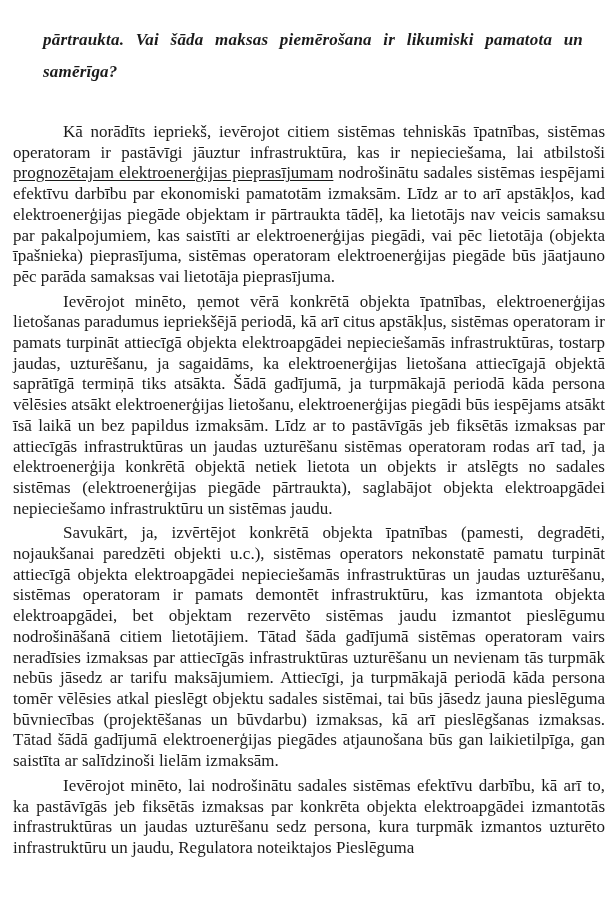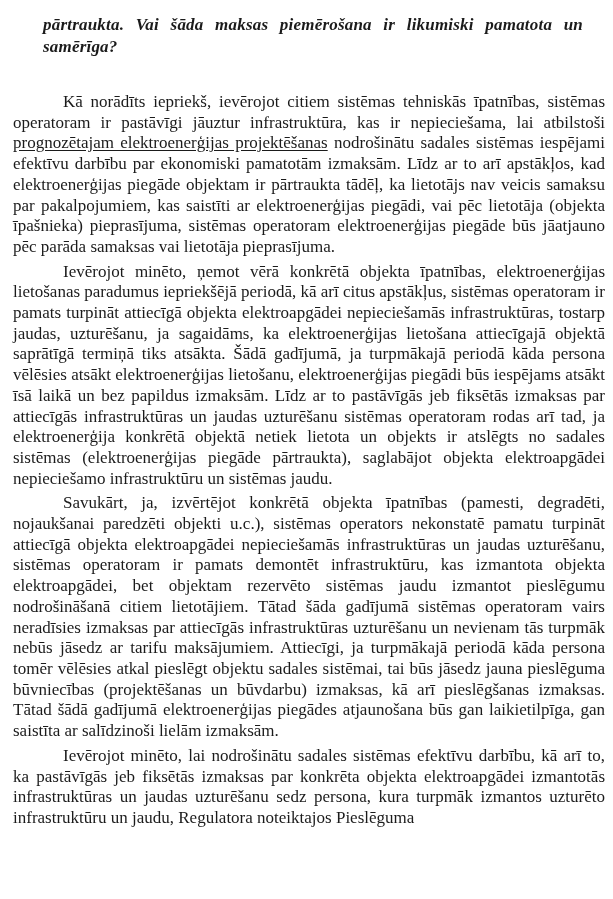--- a/index.html
+++ b/index.html
@@ -16,23 +16,23 @@
     overflow: hidden;
     box-sizing: border-box;
     padding: 12px 8px 0 13px;
     font-family: "Liberation Serif", "DejaVu Serif", serif;
     color: #1b1b1b;
   }
   .doc-heading {
     font-size: 17px;
     font-weight: bold;
     font-style: italic;
-    line-height: 22px;
+    line-height: 32px;
     text-align: justify;
-    margin: 2px 22px 34px 30px;
+    margin: 12px 22px 34px 30px;
     letter-spacing: 0.2px;
   }
   .doc-paragraph {
     font-size: 17px;
     line-height: 20.7px;
     text-align: justify;
     text-indent: 50px;
     margin: 0 0 4px 0;
   }
   .underlined-run {
@@ -42,21 +42,21 @@
 </style>
 </head>
 <body>
 
 <div class="page">
 
   <div class="doc-heading">pārtraukta. Vai šāda maksas piemērošana ir likumiski pamatota un samērīga?</div>
 
   <p class="doc-paragraph">
     <span>Kā norādīts iepriekš, ievērojot citiem sistēmas tehniskās īpatnības, sistēmas operatoram ir pastāvīgi jāuztur infrastruktūra, kas ir nepieciešama, lai atbilstoši</span>
-    <span class="underlined-run">prognozētajam elektroenerģijas projektēšanas</span>
+    <span class="underlined-run">prognozētajam elektroenerģijas pieprasījumam</span>
     <span>nodrošinātu sadales sistēmas iespējami efektīvu darbību par ekonomiski pamatotām izmaksām. Līdz ar to arī apstākļos, kad elektroenerģijas piegāde objektam ir pārtraukta tādēļ, ka lietotājs nav veicis samaksu par pakalpojumiem, kas saistīti ar elektroenerģijas piegādi, vai pēc lietotāja (objekta īpašnieka) pieprasījuma, sistēmas operatoram elektroenerģijas piegāde būs jāatjauno pēc parāda samaksas vai lietotāja pieprasījuma.</span>
   </p>
 
   <p class="doc-paragraph">Ievērojot minēto, ņemot vērā konkrētā objekta īpatnības, elektroenerģijas lietošanas paradumus iepriekšējā periodā, kā arī citus apstākļus, sistēmas operatoram ir pamats turpināt attiecīgā objekta elektroapgādei nepieciešamās infrastruktūras, tostarp jaudas, uzturēšanu, ja sagaidāms, ka elektroenerģijas lietošana attiecīgajā objektā saprātīgā termiņā tiks atsākta. Šādā gadījumā, ja turpmākajā periodā kāda persona vēlēsies atsākt elektroenerģijas lietošanu, elektroenerģijas piegādi būs iespējams atsākt īsā laikā un bez papildus izmaksām. Līdz ar to pastāvīgās jeb fiksētās izmaksas par attiecīgās infrastruktūras un jaudas uzturēšanu sistēmas operatoram rodas arī tad, ja elektroenerģija konkrētā objektā netiek lietota un objekts ir atslēgts no sadales sistēmas (elektroenerģijas piegāde pārtraukta), saglabājot objekta elektroapgādei nepieciešamo infrastruktūru un sistēmas jaudu.</p>
 
   <p class="doc-paragraph">Savukārt, ja, izvērtējot konkrētā objekta īpatnības (pamesti, degradēti, nojaukšanai paredzēti objekti u.c.), sistēmas operators nekonstatē pamatu turpināt attiecīgā objekta elektroapgādei nepieciešamās infrastruktūras un jaudas uzturēšanu, sistēmas operatoram ir pamats demontēt infrastruktūru, kas izmantota objekta elektroapgādei, bet objektam rezervēto sistēmas jaudu izmantot pieslēgumu nodrošināšanā citiem lietotājiem. Tātad šāda gadījumā sistēmas operatoram vairs neradīsies izmaksas par attiecīgās infrastruktūras uzturēšanu un nevienam tās turpmāk nebūs jāsedz ar tarifu maksājumiem. Attiecīgi, ja turpmākajā periodā kāda persona tomēr vēlēsies atkal pieslēgt objektu sadales sistēmai, tai būs jāsedz jauna pieslēguma būvniecības (projektēšanas un būvdarbu) izmaksas, kā arī pieslēgšanas izmaksas. Tātad šādā gadījumā elektroenerģijas piegādes atjaunošana būs gan laikietilpīga, gan saistīta ar salīdzinoši lielām izmaksām.</p>
 
   <p class="doc-paragraph">Ievērojot minēto, lai nodrošinātu sadales sistēmas efektīvu darbību, kā arī to, ka pastāvīgās jeb fiksētās izmaksas par konkrēta objekta elektroapgādei izmantotās infrastruktūras un jaudas uzturēšanu sedz persona, kura turpmāk izmantos uzturēto infrastruktūru un jaudu, Regulatora noteiktajos Pieslēguma</p>
 
 </div>

